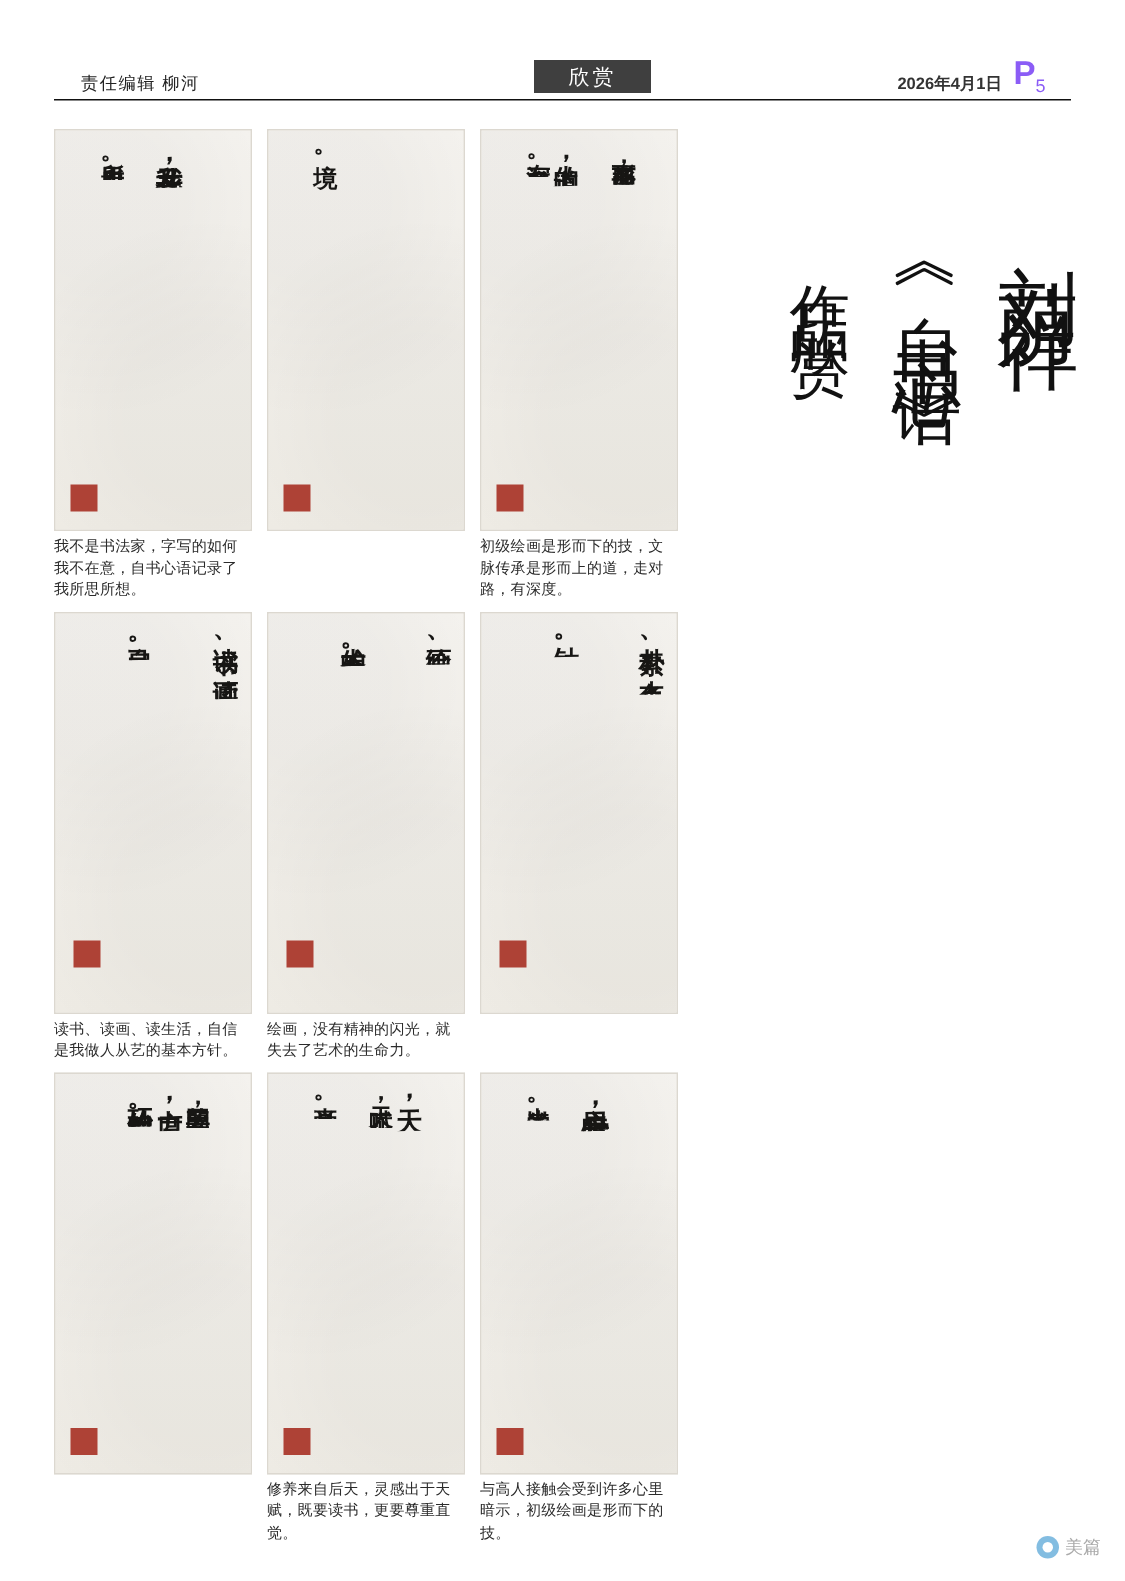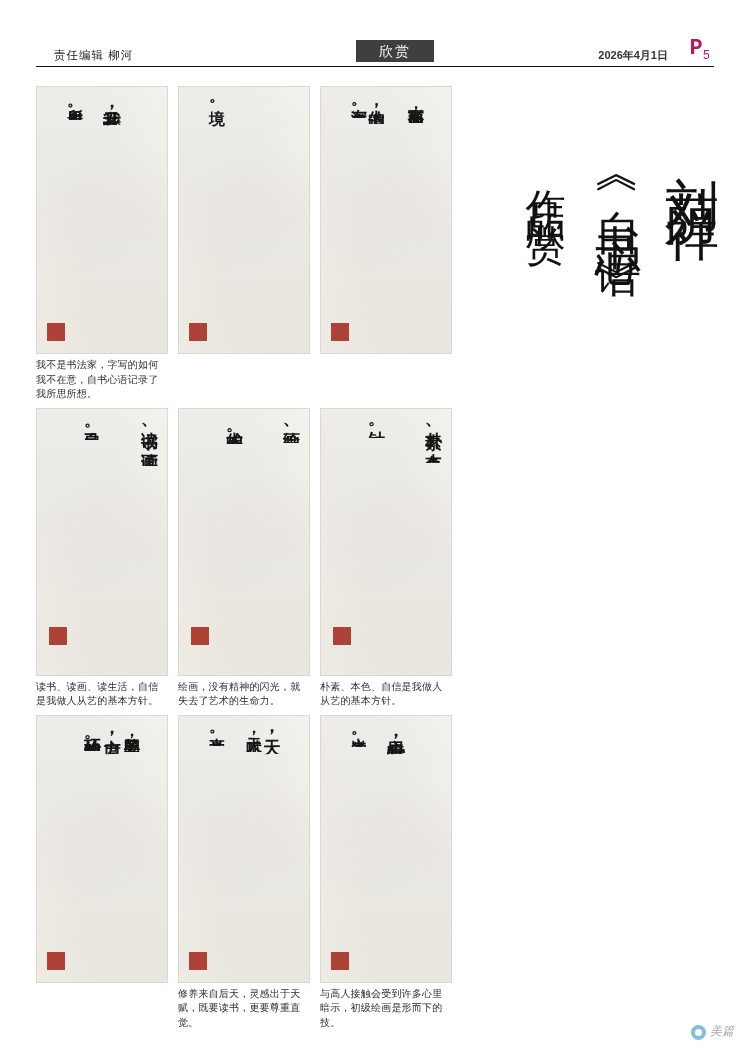--- a/index.html
+++ b/index.html
@@ -56,26 +56,26 @@
     position: absolute;
     right: 46px;
     top: 8px;
     font-size: 11px;
     color: #333;
     white-space: nowrap;
     font-weight: bold;
   }
   .header-pageno {
     position: absolute;
-    right: 4px;
+    right: 17px;
     top: -4px;
     font-size: 22px;
     font-weight: bold;
-    color: #be185d;
-    font-family: Liberation Mono, monospace;
+    color: #8b5cf6;
+    font-family: Liberation Sans, sans-serif;
   }
   .header-pageno .pnum {
     font-size: 12px;
     font-weight: normal;
     vertical-align: sub;
   }
   .header-rule {
     position: absolute;
     left: 0;
     top: 26px;
@@ -198,24 +198,23 @@
     font-size: 40px;
     letter-spacing: 12px;
   }
 
   
   .watermark {
     position: absolute;
     right: 16px;
     bottom: 14px;
     display: flex;
-    align-items: flex-end;
+    align-items: center;
     gap: 4px;
     opacity: 0.75;
-    font-style: italic;
   }
   .wm-icon {
     width: 15px;
     height: 15px;
     border-radius: 50%;
     background: #5aa7d8;
     position: relative;
   }
   .wm-icon:after {
     content: "";
@@ -285,20 +284,21 @@
           <div class="paper-tex"></div>
           <div class="cols">
             <div class="col">初级绘画是</div>
             <div class="col c2">形而下的技，文</div>
             <div class="col c3">脉传承是形而</div>
             <div class="col">上的道，走对路</div>
             <div class="col c2">有深度。</div>
           </div>
           <div class="seal s-bl"></div>
         </div>
+        <div class="caption">初级绘画是形而下的技，文脉传承是形而上的道，走对路，有深度。</div>
       </div>
     </div>
 
     <div class="row">
       <div class="cell">
         <div class="art tall">
           <div class="paper-tex"></div>
           <div class="cols">
             <div class="col">读书、读画、读生活</div>
             <div class="col c3">做一个不同</div>
@@ -331,21 +331,20 @@
           <div class="paper-tex"></div>
           <div class="cols">
             <div class="col">朴素、本色、自</div>
             <div class="col c3">信是我做人从</div>
             <div class="col c2">艺的基本方</div>
             <div class="col">针。</div>
             <div class="col c2">丙申夏荫祥</div>
           </div>
           <div class="seal s-bl2"></div>
         </div>
-        <div class="caption">朴素、本色、自信是我做人从艺的基本方针。</div>
       </div>
     </div>
 
     <div class="row">
       <div class="cell">
         <div class="art tall">
           <div class="paper-tex"></div>
           <div class="cols">
             <div class="col">小品画审美</div>
             <div class="col c2">的三要素，笔的</div>

